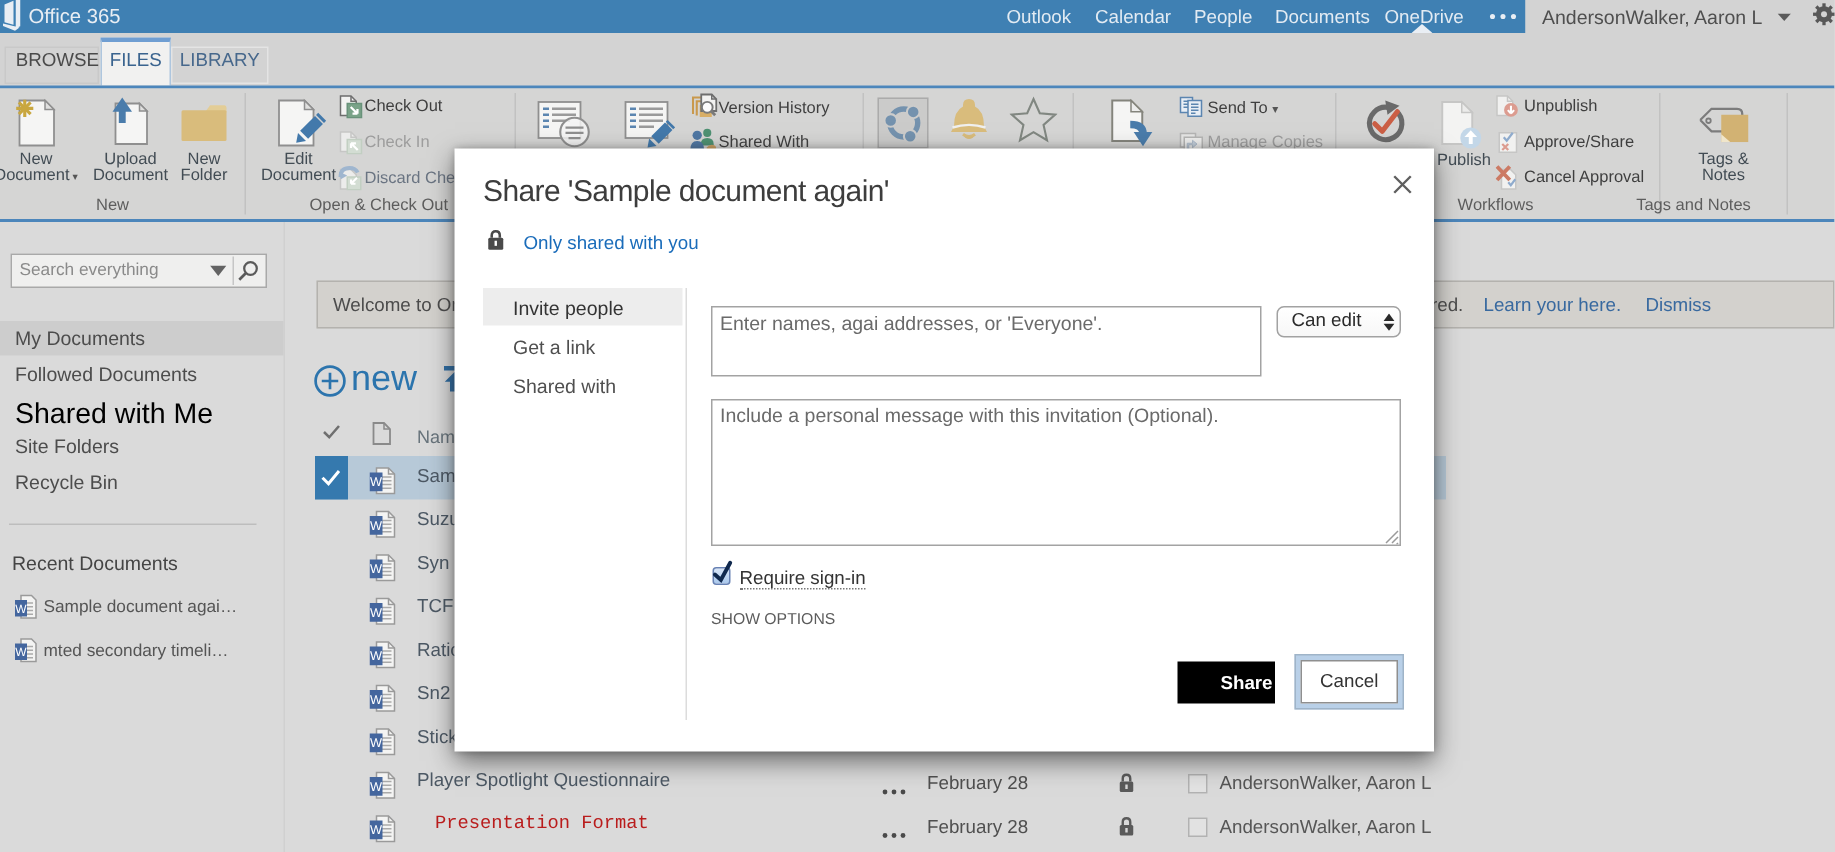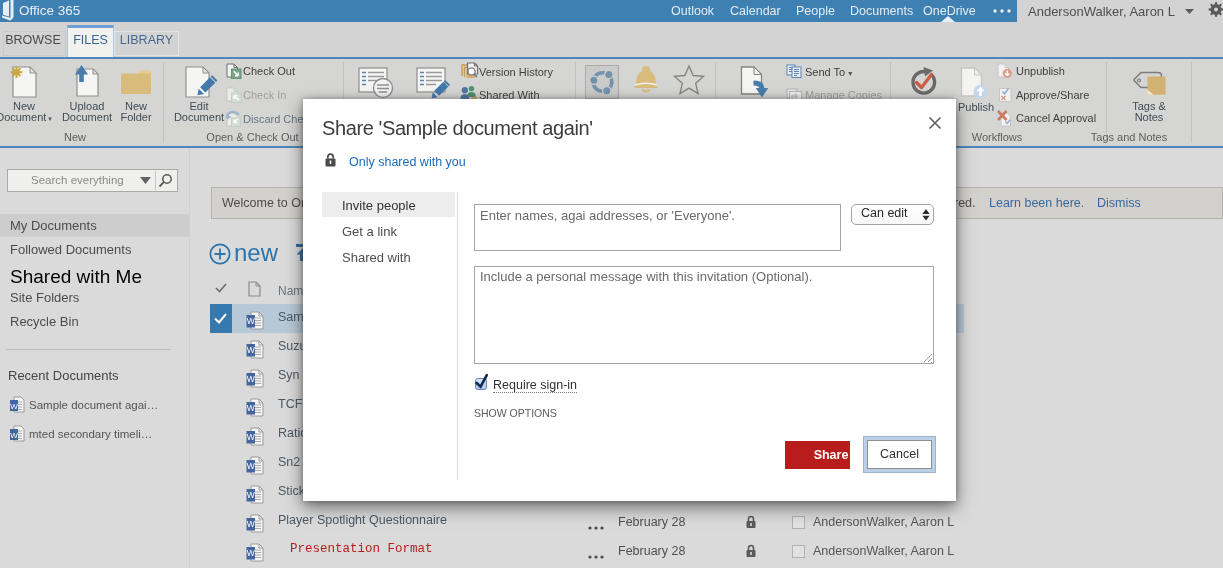--- a/index.html
+++ b/index.html
@@ -49,21 +49,21 @@
     <rect x="6.9" y="1.2" width="2.2" height="3" transform="rotate(45 8 8.5)"></rect>
     <rect x="6.9" y="12.8" width="2.2" height="3" transform="rotate(45 8 8.5)"></rect>
     <rect x="0.7" y="7.4" width="3" height="2.2" transform="rotate(45 8 8.5)"></rect>
     <rect x="12.3" y="7.4" width="3" height="2.2" transform="rotate(45 8 8.5)"></rect>
   </g>
   <circle cx="8" cy="8.5" r="2" fill="#d3d3d3"></circle>
 </svg>
 
 <div class="abs" style="left:0;top:22px;width:1223px;height:35px;background:#d3d3d3;"></div>
 <div class="abs" style="left:3px;top:31px;width:63px;height:25px;border:1px solid #c9c9c9;"></div>
-<div class="abs" style="left:0;top:33px;width:66px;font-size:12.5px;color:#4a4a4a;text-align:center;">BROWSE</div>
+<div class="abs" style="left:0;top:33px;width:66px;font-size:12.5px;color:#4a4a4a;text-align:right;">BROWSE</div>
 <div class="abs" style="left:67px;top:25px;width:47px;height:32px;background:#f1f1f0;border-top:3px solid #6f9ed2;border-left:1px solid #aec6de;border-right:1px solid #aec6de;"></div>
 <div class="abs" style="left:67px;top:33px;width:47px;font-size:12.5px;color:#3a648f;text-align:center;">FILES</div>
 <div class="abs" style="left:114px;top:31px;width:65px;height:25px;border:1px solid #e4e4e4;"></div>
 <div class="abs" style="left:114px;top:33px;width:65px;font-size:12.5px;color:#47688c;text-align:center;">LIBRARY</div>
 <div class="abs" style="left:0;top:57px;width:1223px;height:2px;background:#4c86bb;"></div>
 
 <div class="abs" style="left:0;top:59px;width:1223px;height:87px;background:#d5d5d4;"></div>
 <div class="abs" style="left:0;top:146px;width:1223px;height:2px;background:#4c86bb;"></div>
 
 <div class="abs" style="left:163px;top:62px;width:1px;height:81px;background:#c2c2c1;"></div>
@@ -262,21 +262,21 @@
   <path d="M1.5 12 L9 4.5 L26 4.5 Q29.5 4.5 29.5 8 L29.5 10 M1.5 12 L9 19.5 L16 19.5" fill="none" stroke="#7c7c7c" stroke-width="1.5"></path>
   <circle cx="7" cy="12.5" r="1.5" fill="none" stroke="#7c7c7c" stroke-width="1.2"></circle>
   <rect x="15.5" y="8.5" width="18" height="18.2" fill="#d2b273"></rect>
   <path d="M15.5 21.5 L15.5 26.7 L21.5 26.7 Z" fill="#f0e6cb"></path>
 </svg>
 <div class="abs" style="left:1123px;top:101px;width:52px;font-size:11px;line-height:11px;color:#424c54;text-align:center;">Tags &amp;<br>Notes</div>
 
 <div class="abs" style="left:189px;top:148px;width:1px;height:420px;background:#d0d0d0;"></div>
 
 <div class="abs" style="left:7px;top:169px;width:171px;height:23px;background:#efefee;border:1px solid #a9a9a9;"></div>
-<div class="abs" style="left:13px;top:174px;font-size:11.5px;color:#8a8a8a;margin-left:18px;">Search everything</div>
+<div class="abs" style="left:13px;top:174px;font-size:11.5px;color:#8a8a8a;">Search everything</div>
 <svg class="abs" style="left:140px;top:177px;" width="11" height="7" viewBox="0 0 11 7">
     <path d="M0 0 L11 0 L5.5 7 Z" fill="#636363"></path>
   </svg>
 <div class="abs" style="left:155px;top:171px;width:1px;height:19px;background:#c6c6c6;"></div>
 <svg class="abs" style="left:158px;top:173px;" width="15" height="15" viewBox="0 0 15 15">
   <circle cx="9" cy="6" r="4.2" fill="none" stroke="#5a5a5a" stroke-width="1.5"></circle>
   <path d="M5.8 9.2 L1.5 13.5" stroke="#5a5a5a" stroke-width="1.8"></path>
 </svg>
 
 <div class="abs" style="left:0;top:214px;width:189px;height:23px;background:#cdcdcd;"></div>
@@ -302,21 +302,21 @@
       <path d="M7 6 L13 6 M7 8.5 L13 8.5 M7 11 L13 11 M7 13.5 L13 13.5"></path>
     </g>
   <rect x="1" y="4" width="8" height="11" fill="#44669e"></rect>
   <text x="5" y="12.5" font-size="8" fill="#fff" text-anchor="middle" font-family="Liberation Sans">W</text>
 </svg>
 <div class="abs" style="left:29px;top:428px;font-size:11.5px;color:#555;">mted secondary timeli…</div>
 
 <div class="abs" style="left:211px;top:187px;width:1012px;height:32px;background:#d3d1cd;border:1px solid #b4b2ae;"></div>
 <div class="abs" style="left:222px;top:196px;font-size:12.5px;color:#4c4c4c;">Welcome to OneDrive for Business, your OneDrive site has been configu</div>
 <div class="abs" style="left:954px;top:196px;font-size:12.5px;color:#4c4c4c;">red.</div>
-<div class="abs" style="left:989px;top:196px;font-size:12.5px;color:#38699f;">Learn been here.</div>
+<div class="abs" style="left:989px;top:196px;font-size:12.5px;color:#38699f;">Learn your here.</div>
 <div class="abs" style="left:1097px;top:196px;font-size:12.5px;color:#38699f;">Dismiss</div>
 
 <svg class="abs" style="left:209px;top:243px;" width="22" height="22" viewBox="0 0 22 22">
   <circle cx="11" cy="11" r="9.6" fill="none" stroke="#2c74ad" stroke-width="1.8"></circle>
   <path d="M11 5.5 L11 16.5 M5.5 11 L16.5 11" stroke="#2c74ad" stroke-width="1.8"></path>
 </svg>
 <div class="abs" style="left:234px;top:239px;font-size:24px;color:#2b74ad;">new</div>
 <svg class="abs" style="left:296px;top:243px;" width="12" height="20" viewBox="0 0 12 20">
   <rect x="0" y="1" width="9" height="3" fill="#2e6da4"></rect>
   <path d="M7 5 L0.5 11.5 L4 11.5 L4 18 L10 18 L10 11.5 L13 11.5 Z" fill="#2e6da4"></path>
@@ -488,15 +488,15 @@
   <path d="M9 1 L1 9 M9 5 L5 9 M9 9 L8 10" stroke="#9a9a9a" stroke-width="1"></path>
 </svg>
 
 <div class="abs" style="left:475px;top:378px;width:12px;height:12px;background:linear-gradient(#d9e6f8,#a9c8ec);border:1px solid #6882b4;border-radius:2.5px;"></div>
 <svg class="abs" style="left:474px;top:370px;" width="16" height="19" viewBox="0 0 16 19">
   <path d="M2.6 13 L6.6 16.6 L12.8 5.2" fill="none" stroke="#10294e" stroke-width="2.6" stroke-linecap="round"></path>
 </svg>
 <div class="abs" style="left:493px;top:378px;font-size:12.5px;color:#333;border-bottom:1px dotted #777;">Require sign-in</div>
 <div class="abs" style="left:474px;top:407px;font-size:10.5px;color:#5c5c5c;">SHOW OPTIONS</div>
 
-<div class="abs" style="left:785px;top:441px;width:65px;height:28px;background:#b91c1c;color:#fff;font-size:12.5px;font-weight:bold;text-align:center;line-height:28px;padding-left:27px;">Share</div>
+<div class="abs" style="left:785px;top:441px;width:65px;height:28px;background:#000000;color:#fff;font-size:12.5px;font-weight:bold;text-align:center;line-height:28px;padding-left:27px;">Share</div>
 <div class="abs" style="left:863px;top:436px;width:73px;height:37px;border:1px solid #9fb4c8;background:#b9d0e8;"></div>
 <div class="abs" style="left:867px;top:440px;width:65px;height:29px;background:#fff;border:1px solid #8f8f8f;color:#333;font-size:12.5px;text-align:center;line-height:27px;">Cancel</div>
 
 </body></html>

